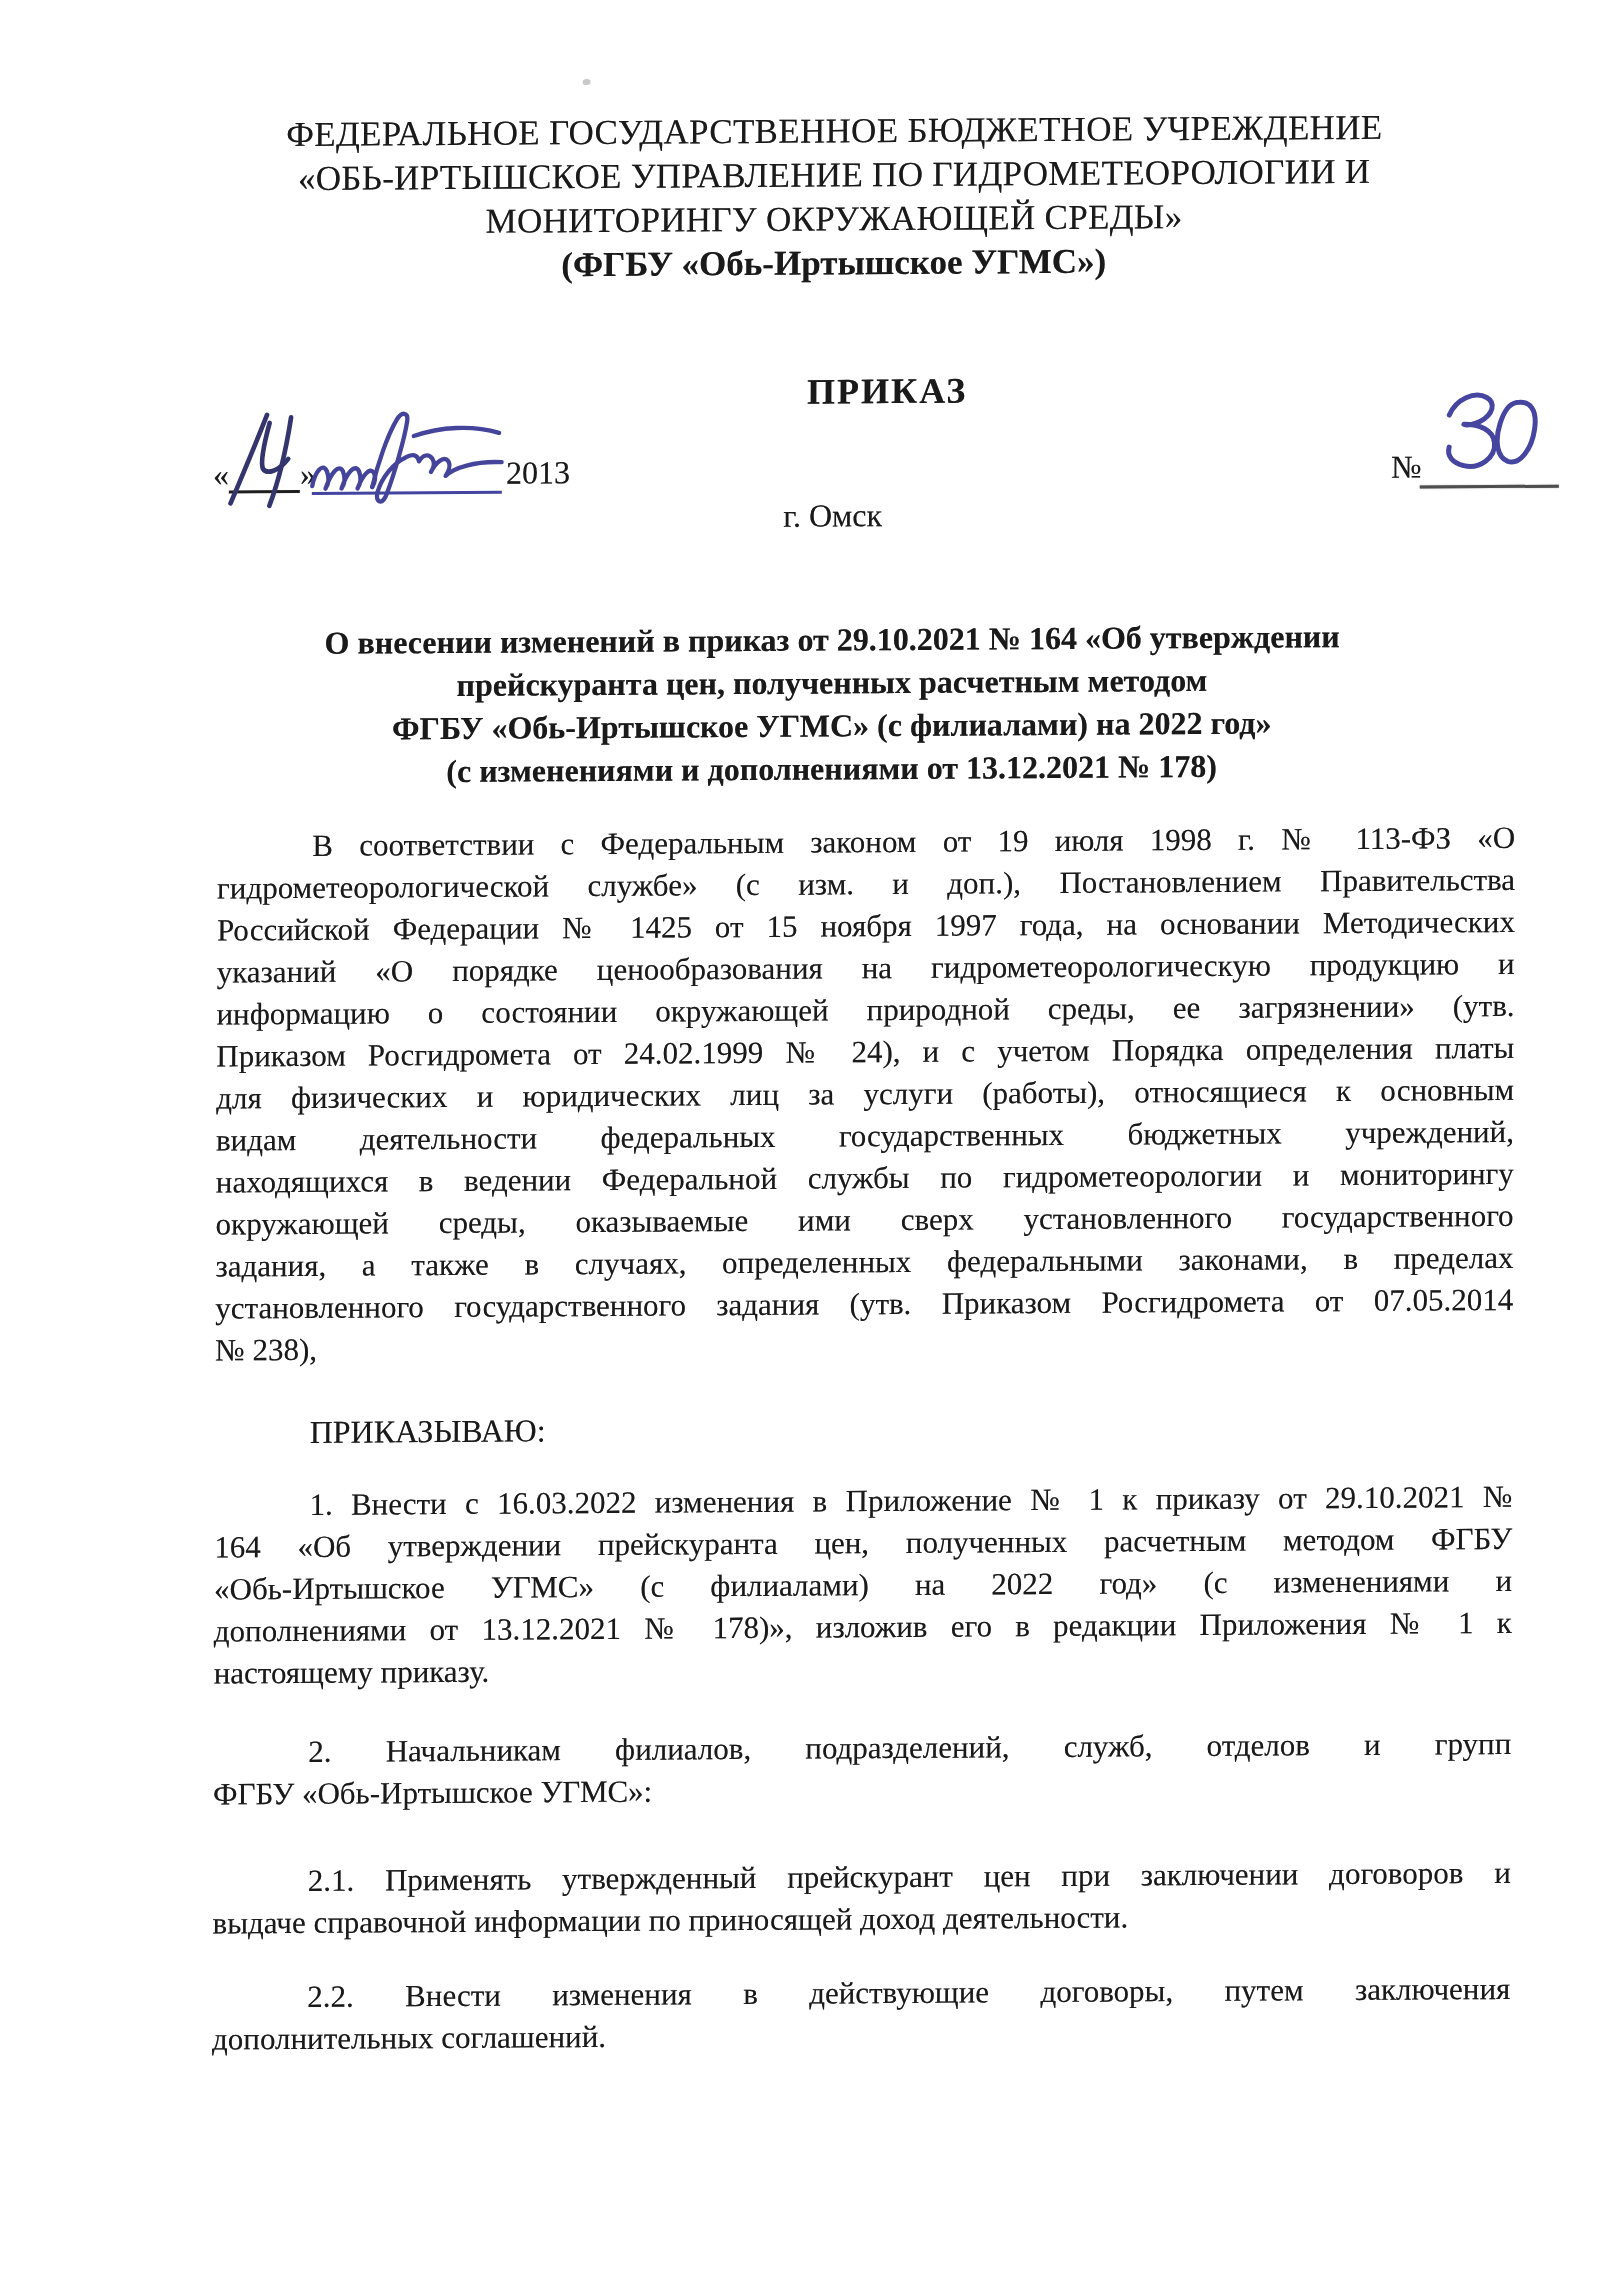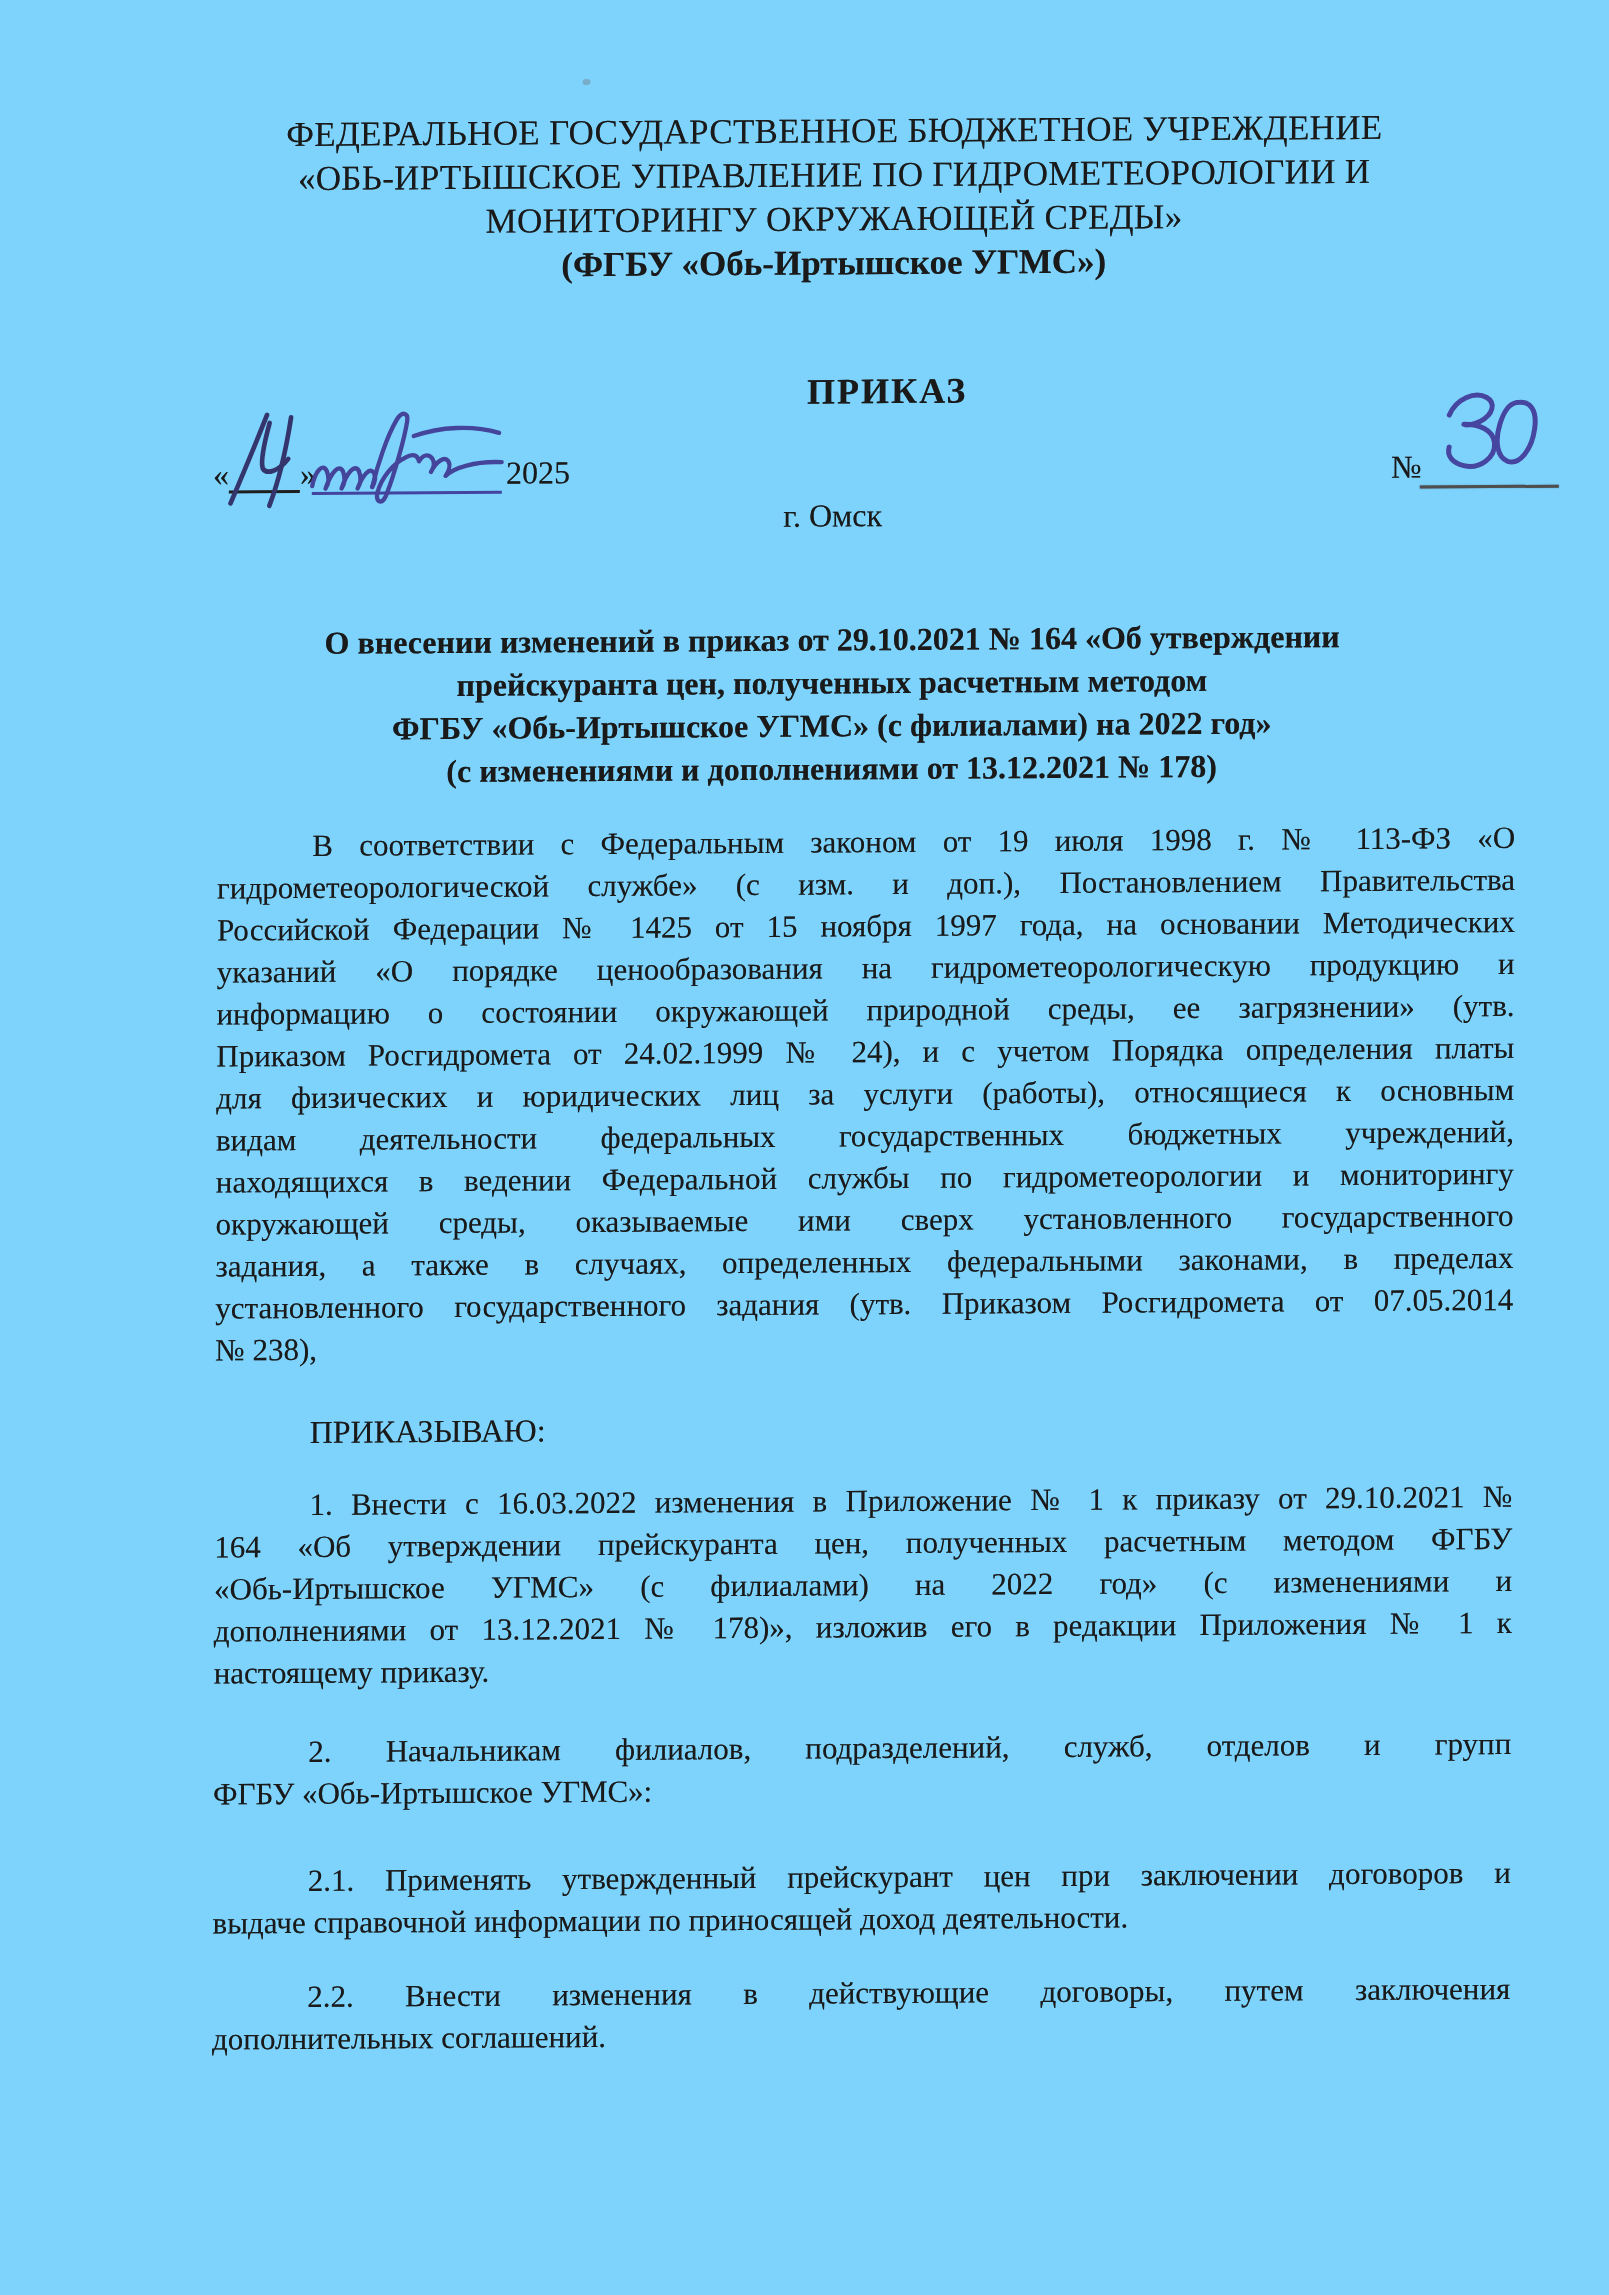--- a/index.html
+++ b/index.html
@@ -1,19 +1,19 @@
 <!DOCTYPE html>
 <html lang="ru" style="font-size:10.7px"><head>
 <meta charset="utf-8">
 <style>
   html,body { margin:0; padding:0; background:#e8e8e8; }
   .page {
     position:relative;
     width:1610px; height:2295px;
-    background:#7dd3fc;
+    background:#ffffff;
     overflow:hidden;
     font-family:"Liberation Serif","DejaVu Serif",serif;
     color:#1a1a1a;
   }
   
   .skew {
     position:absolute; inset:0;
     transform: skew(-0.25deg,-0.38deg);
     transform-origin: 0 0;
   }
@@ -93,21 +93,21 @@
         <div class="line last">МОНИТОРИНГУ ОКРУЖАЮЩЕЙ СРЕДЫ»</div>
       </div>
     <div class="block org-abbr">(ФГБУ «Обь-Иртышское УГМС»)</div>
 
     <div class="block doc-title">ПРИКАЗ</div>
 
     <span class="dateline-text" style="left:215px; top:456px;">«</span>
     <div class="rule" style="left:231px; top:492px; width:71px; height:2.7px; background:#1f1f1f;"></div>
     <span class="dateline-text" style="left:302px; top:456px;">»</span>
     <div class="rule" style="left:314px; top:494px; width:190px; height:2.7px; background:#4343a0;"></div>
-    <span class="dateline-text" style="left:508px; top:456px;">2025</span>
+    <span class="dateline-text" style="left:508px; top:456px;">2013</span>
 
     <span class="dateline-text" style="left:1393px; top:456px;">№</span>
     <div class="rule" style="left:1422px; top:495px; width:139px; height:3.3px; background:#4e4e4e; box-shadow:0 0 1.3px rgba(70,70,70,0.6);"></div>
 
     <svg class="hw" style="left:222px; top:406px;" width="87" height="107" viewBox="0 0 130 160">
       <path d="M16,148 C32,110 52,62 70,16" stroke="#35356e" stroke-width="7"></path>
       <path d="M74,28 C66,58 60,84 64,96 C70,106 88,100 102,82" stroke="#35356e" stroke-width="7"></path>
       <path d="M106,20 C100,60 90,110 74,152" stroke="#35356e" stroke-width="7"></path>
     </svg>
 

